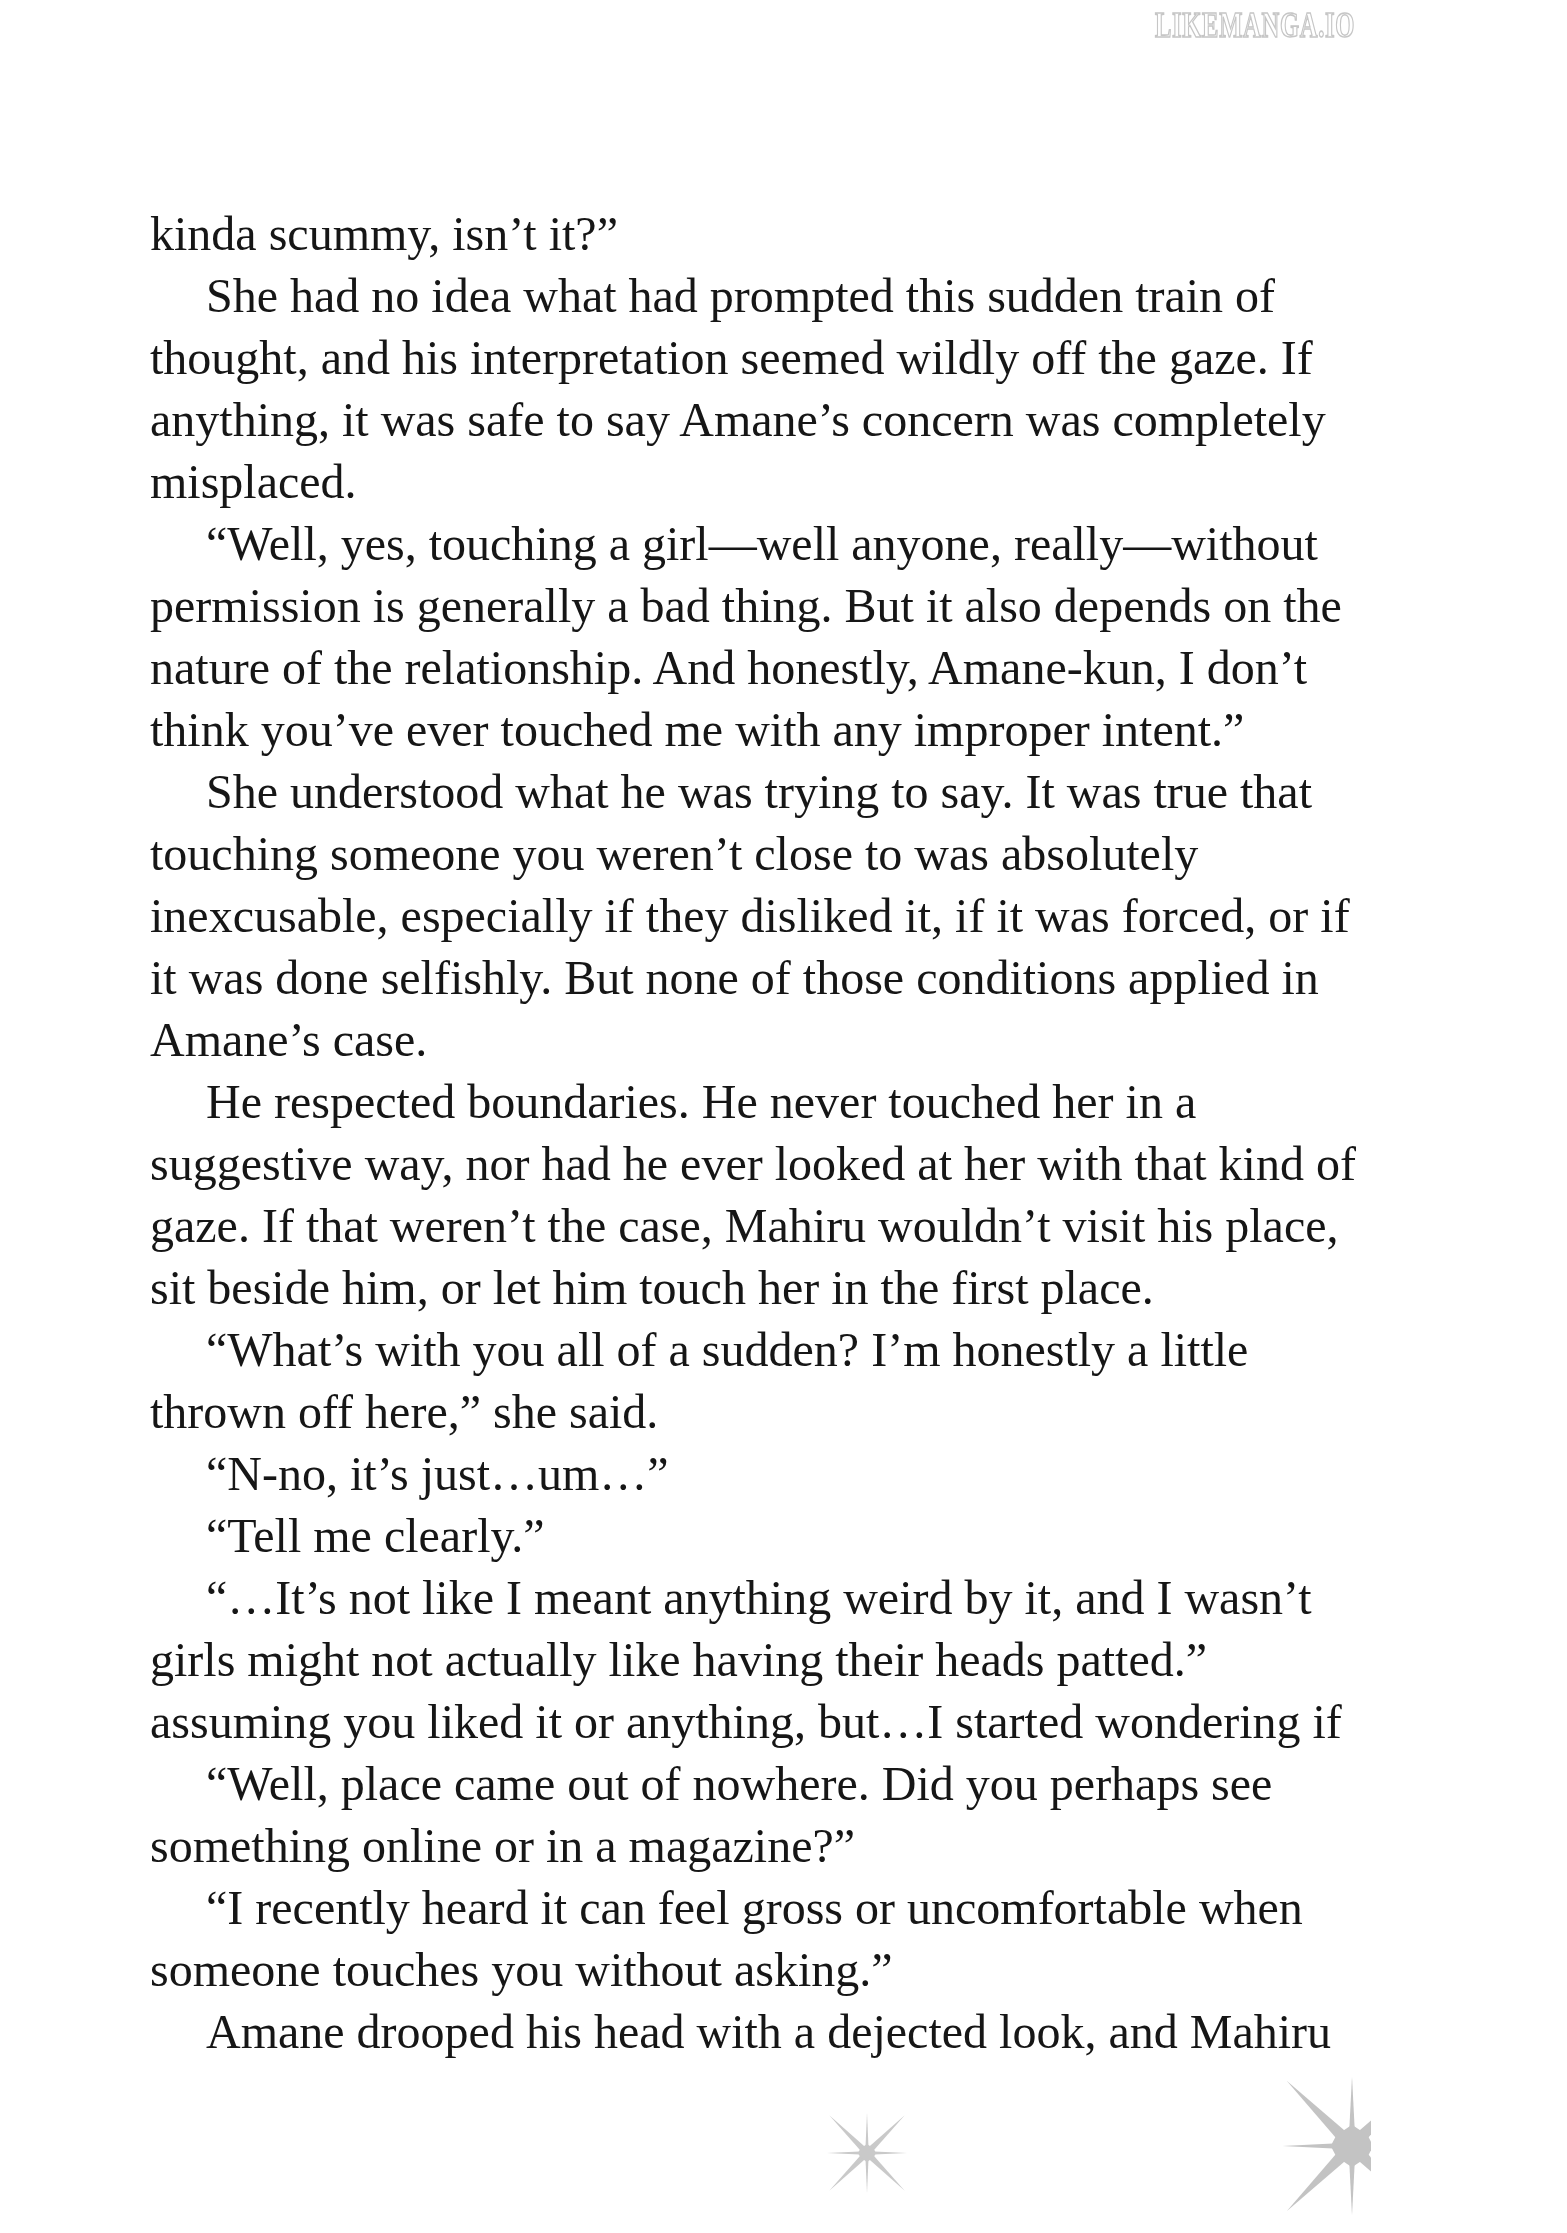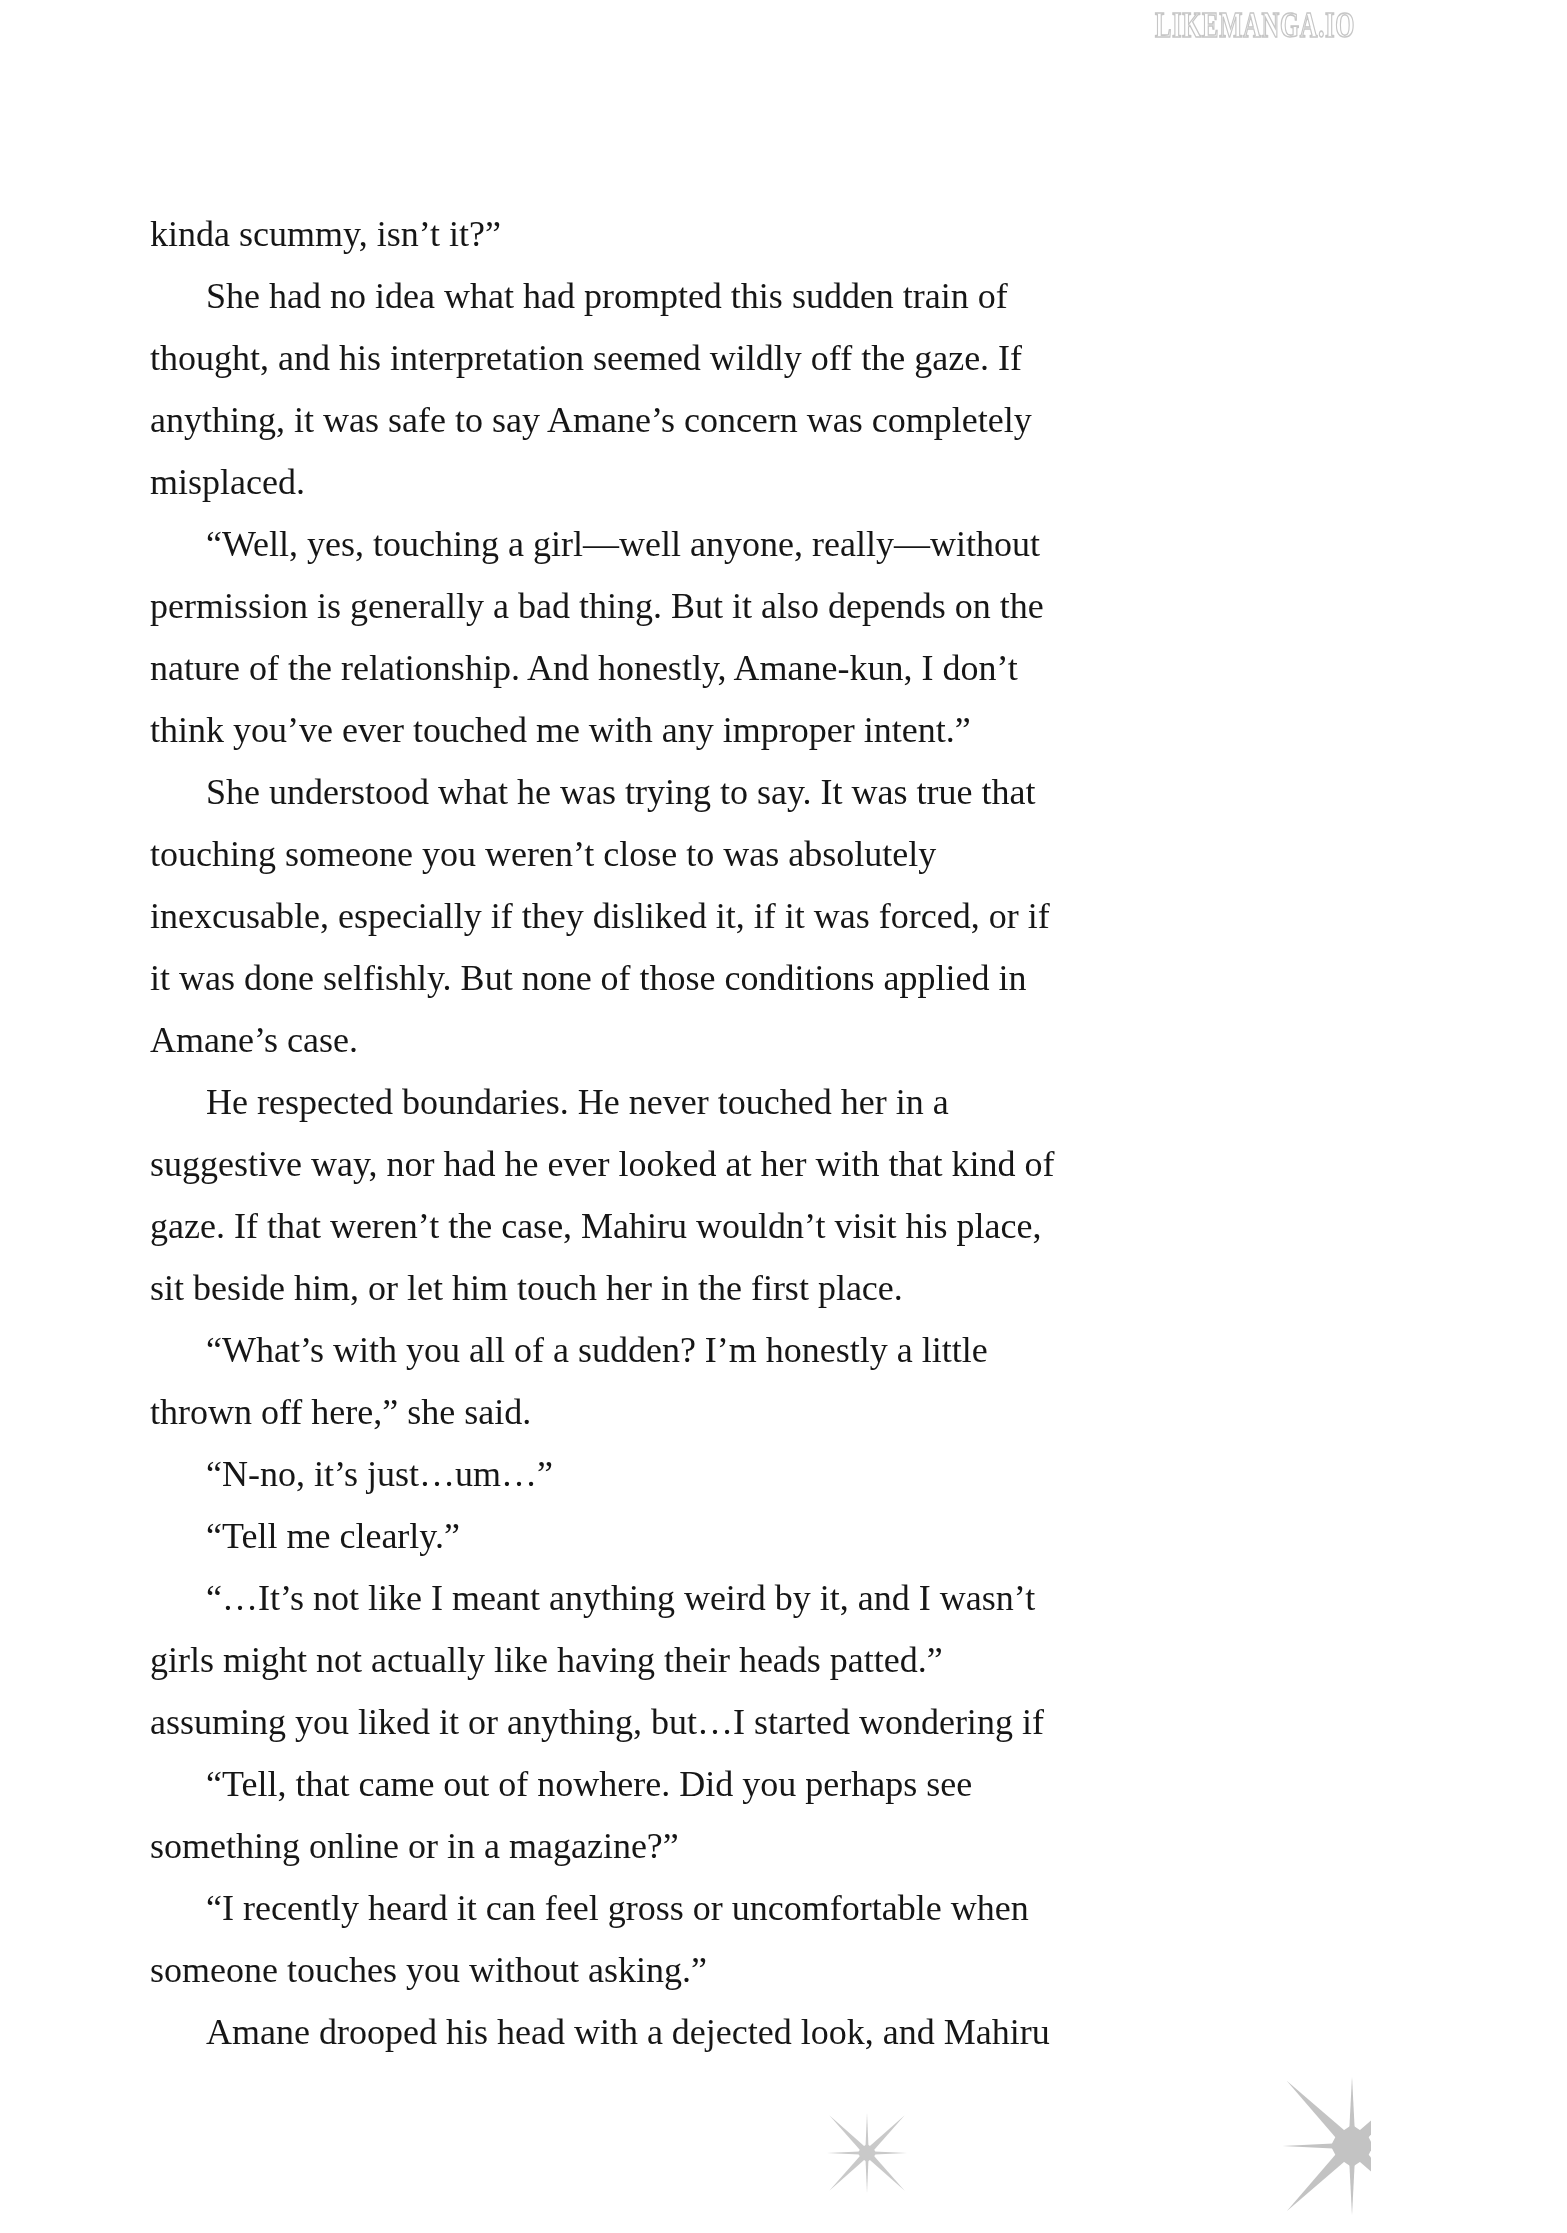--- a/index.html
+++ b/index.html
@@ -22,21 +22,21 @@
   .watermark text {
     font-family: "Liberation Serif", serif;
     font-weight: 700;
     letter-spacing: 1px;
   }
   .body-text {
     position: absolute;
     left: 150px; top: 203px;
     width: 1330px;
     color: #161616;
-    font-size: 36px;
+    font-size: 48px;
     line-height: 62px;
   }
   .line {
     height: 62px;
     white-space: nowrap;
   }
   .line.indent { padding-left: 56px; }
   .sparkle { position: absolute; }
   .sparkle-small { left: 826px; top: 2112px; }
   .sparkle-large { left: 1281px; top: 2075px; }
@@ -69,21 +69,21 @@
       <div class="line">suggestive way, nor had he ever looked at her with that kind of</div>
       <div class="line">gaze. If that weren’t the case, Mahiru wouldn’t visit his place,</div>
       <div class="line">sit beside him, or let him touch her in the first place.</div>
       <div class="line indent">“What’s with you all of a sudden? I’m honestly a little</div>
       <div class="line">thrown off here,” she said.</div>
       <div class="line indent">“N-no, it’s just…um…”</div>
       <div class="line indent">“Tell me clearly.”</div>
       <div class="line indent">“…It’s not like I meant anything weird by it, and I wasn’t</div>
       <div class="line">girls might not actually like having their heads patted.”</div>
       <div class="line">assuming you liked it or anything, but…I started wondering if</div>
-      <div class="line indent">“Tell, that came out of nowhere. Did you perhaps see</div>
+      <div class="line indent">“Well, place came out of nowhere. Did you perhaps see</div>
       <div class="line">something online or in a magazine?”</div>
       <div class="line indent">“I recently heard it can feel gross or uncomfortable when</div>
       <div class="line">someone touches you without asking.”</div>
       <div class="line indent">Amane drooped his head with a dejected look, and Mahiru</div>
     </main>
 
   <svg class="sparkle sparkle-small" width="82" height="82" viewBox="-100 -100 200 200">
     <g fill="#c9c9c9">
       <polygon points="-92,-92 -5,-15 -15,-5"></polygon>
       <polygon points="92,-92 15,-5 5,-15"></polygon>

